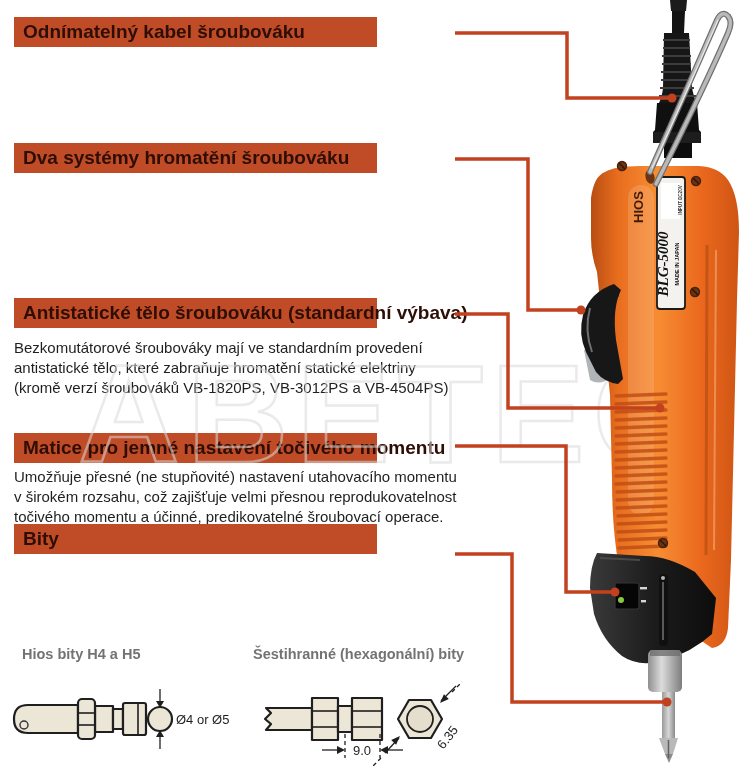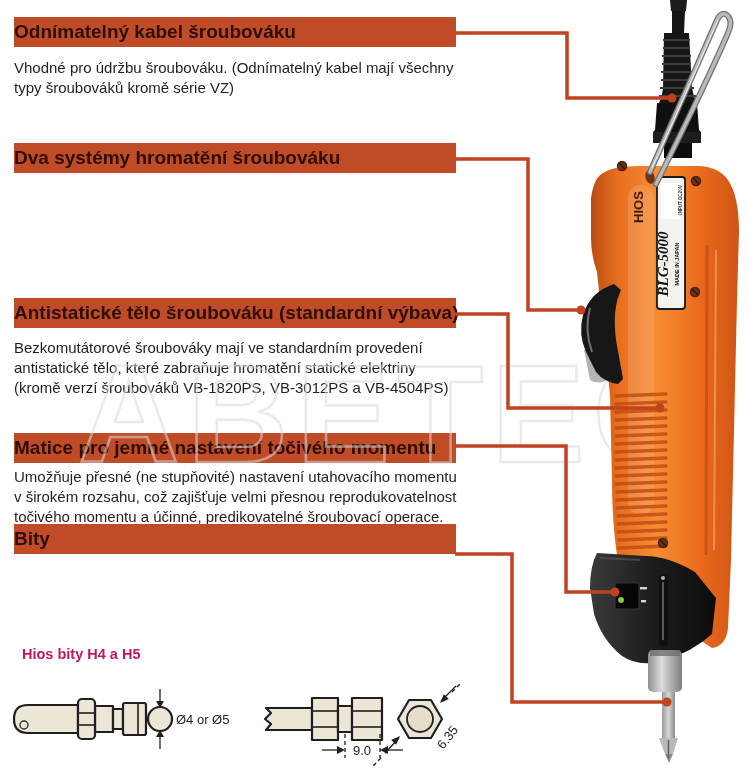--- a/index.html
+++ b/index.html
@@ -8,70 +8,69 @@
     --body-text:#1f1f1f;
     --callout:#c2411f;
     --watermark:#d9d9d9;
   }
   html,body{margin:0;padding:0;background:#ffffff;}
   .canvas{
     position:relative;width:748px;height:768px;background:#ffffff;overflow:hidden;
     font-family:"Liberation Sans", sans-serif;
   }
   .bar{
-    position:absolute;left:14px;width:442px;height:30px;
+    position:absolute;left:14px;width:363px;height:30px;
     background:var(--header-bg);color:var(--header-text);
-    font-size:19px;font-weight:bold;line-height:30px;
+    font-size:19px;font-weight:bold;line-height:30px;padding-left:9px;
     box-sizing:border-box;white-space:nowrap;
   }
   .body-text{
     position:absolute;left:14px;width:452px;
     font-size:15px;line-height:20px;color:var(--body-text);
     white-space:pre-line;
   }
   .diagram-title{
-    position:absolute;font-size:14.5px;font-weight:bold;color:#be185d;white-space:nowrap;
+    position:absolute;font-size:14.5px;font-weight:bold;color:#737373;white-space:nowrap;
   }
   svg.overlay{position:absolute;left:0;top:0;pointer-events:none;}
   .callout-line{stroke:var(--callout);stroke-width:3.5;fill:none;}
   .callout-dot{fill:var(--callout);}
   .wm{
     fill:none;stroke:var(--watermark);stroke-width:2.5;opacity:.55;
     font-family:"Liberation Sans",sans-serif;font-weight:bold;font-size:140px;letter-spacing:8px;
   }
   .draw{fill:#ece6d7;stroke:#1f1f1f;stroke-width:2.2;stroke-linejoin:round;}
   .dim{stroke:#1f1f1f;stroke-width:1.3;fill:none;}
   .dimhead{fill:#1f1f1f;stroke:none;}
   .dimtext{font-size:13px;fill:#1f1f1f;font-family:"Liberation Sans",sans-serif;}
   .facet{stroke:#1f1f1f;stroke-width:1.6;fill:none;}
 </style>
 </head>
 <body>
 
 <div class="canvas">
 
   <div class="bar" style="top:17px">Odnímatelný kabel šroubováku</div>
-  <div class="body-text" style="top:58px">Vhodné pro údržbu šroubováku. (Odnímatelný kabel mají všechny
-typy šroubováků kromě série VZ)</div>
 
   <div class="bar" style="top:143px">Dva systémy hromatění šroubováku</div>
 
   <div class="bar" style="top:298px">Antistatické tělo šroubováku (standardní výbava)</div>
   <div class="body-text" style="top:338px">Bezkomutátorové šroubováky mají ve standardním provedení
 antistatické tělo, které zabraňuje hromatění statické elektriny
 (kromě verzí šroubováků VB-1820PS, VB-3012PS a VB-4504PS)</div>
 
   <div class="bar" style="top:433px">Matice pro jemné nastavení točivého momentu</div>
   <div class="body-text" style="top:467px">Umožňuje přesné (ne stupňovité) nastavení utahovacího momentu
 v širokém rozsahu, což zajišťuje velmi přesnou reprodukovatelnost
 točivého momentu a účinné, predikovatelné šroubovací operace.</div>
 
   <div class="bar" style="top:524px">Bity</div>
 
   <div class="diagram-title" style="left:22px;top:646px">Hios bity H4 a H5</div>
+  <div class="diagram-title" style="left:253px;top:646px">Šestihranné (hexagonální) bity</div>
 
   <svg class="overlay" width="748" height="768" viewBox="0 0 748 768">
     <defs>
       <linearGradient id="gBody" x1="0" y1="0" x2="1" y2="0">
         <stop offset="0" stop-color="#b84d12"></stop>
         <stop offset="0.18" stop-color="#e86d1e"></stop>
         <stop offset="0.45" stop-color="#f78d33"></stop>
         <stop offset="0.75" stop-color="#ea681d"></stop>
         <stop offset="1" stop-color="#cf5514"></stop>
       </linearGradient>

